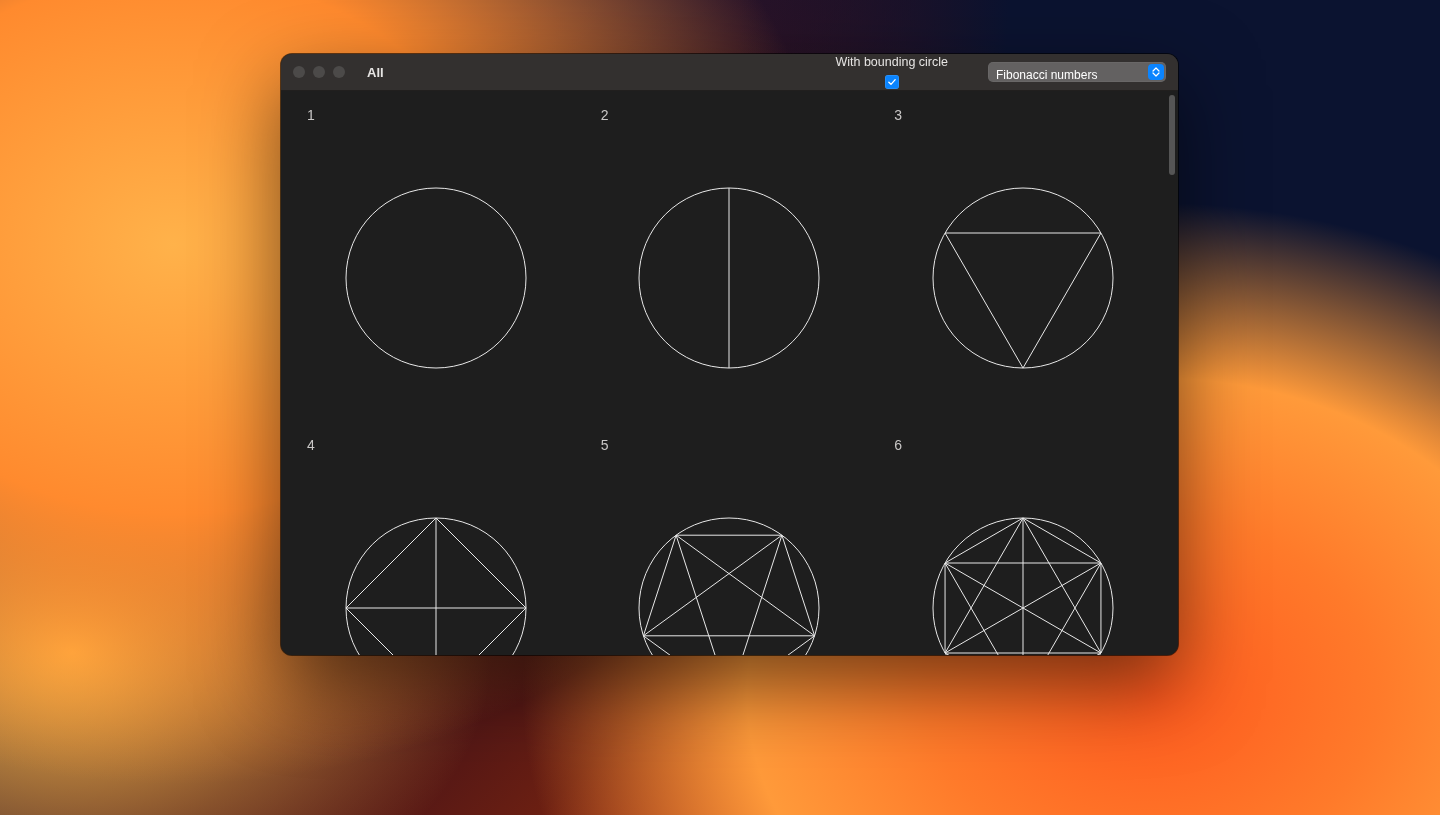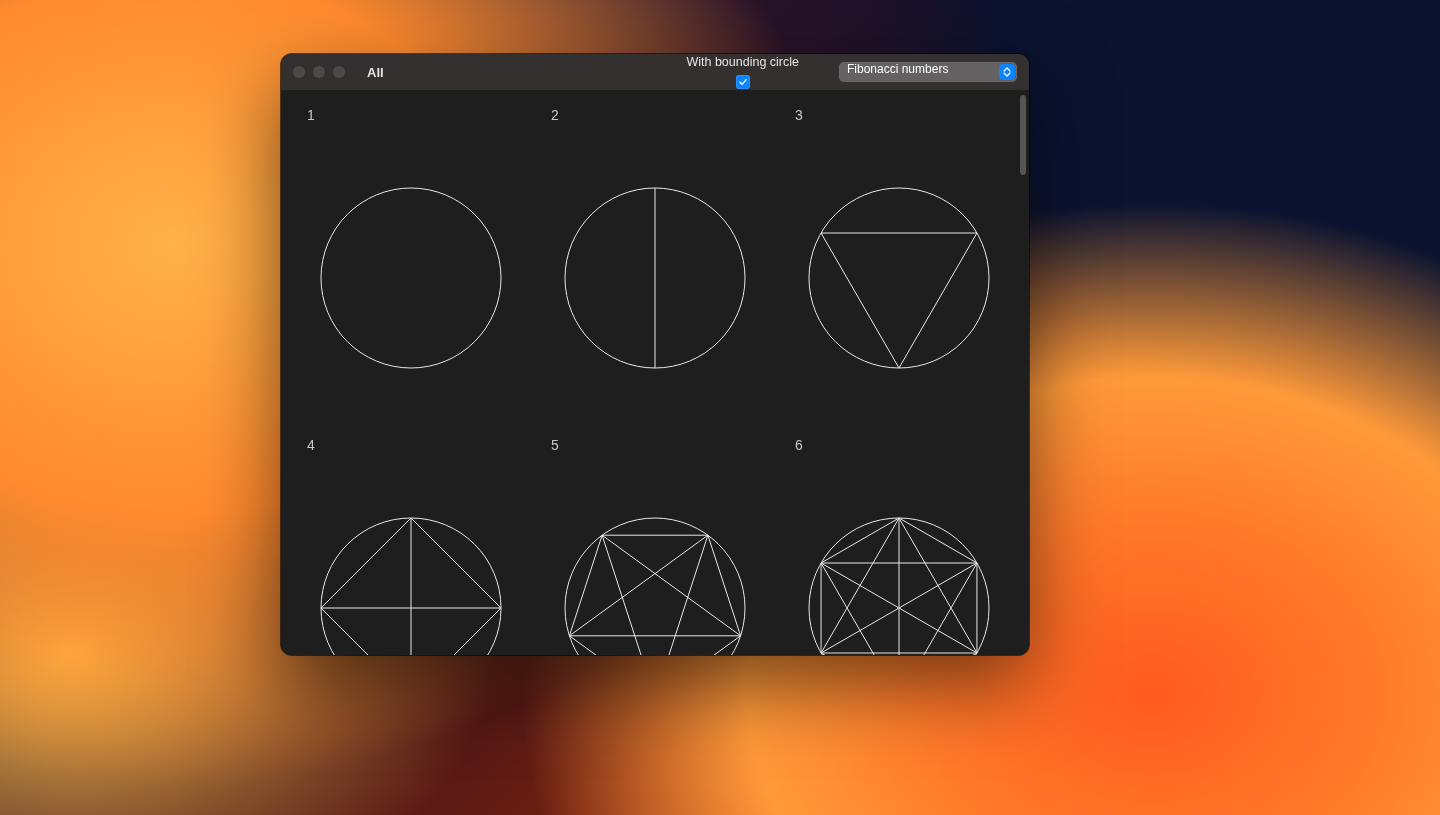--- a/index.html
+++ b/index.html
@@ -7,21 +7,21 @@
   .desktop {
     width: 1440px; height: 815px; position: relative;
     background:
       radial-gradient(ellipse 900px 700px at 80% 85%, #ff5a1f 0%, #ff7a2a 25%, #ff9a3a 45%, rgba(255,154,58,0) 70%),
       radial-gradient(ellipse 1100px 900px at 12% 30%, #ffb24a 0%, #ff8a2e 30%, rgba(255,138,46,0) 60%),
       radial-gradient(ellipse 700px 500px at 5% 80%, #ffb847 0%, rgba(255,184,71,0) 60%),
       radial-gradient(ellipse 900px 900px at 95% 5%, #0b1330 0%, #0b1330 40%, rgba(11,19,48,0) 70%),
       linear-gradient(135deg, #0a1230 0%, #14183a 20%, #3a0f1a 45%, #6b1f12 60%, #e2491a 80%, #ff8a2e 100%);
   }
   .window {
-    position: absolute; left: 281px; top: 54px; width: 748px; height: 601px;
+    position: absolute; left: 281px; top: 54px; width: 897px; height: 601px;
     background: #1e1e1e; border-radius: 11px; overflow: hidden;
     box-shadow: 0 30px 80px rgba(0,0,0,0.55), 0 0 0 1px rgba(0,0,0,0.6);
     display: flex; flex-direction: column;
   }
   .titlebar {
     height: 37px; flex: 0 0 37px; background: #33302f;
     display: flex; align-items: center; padding: 0 12px; gap: 12px;
     border-bottom: 1px solid rgba(0,0,0,0.35);
     position: relative;
   }
@@ -33,21 +33,21 @@
   .checkbox {
     width: 14px; height: 14px; border-radius: 3px; background: #0a84ff;
     display: inline-flex; align-items: center; justify-content: center;
     box-shadow: inset 0 0 0 0.5px rgba(255,255,255,0.2);
   }
   .checkbox svg { width: 10px; height: 10px; display: block; }
   .select {
     margin-left: 28px;
     height: 20px; min-width: 178px;
     background: #636161; border-radius: 5px;
-    display: flex; align-items: flex-start; color: #fff; font-size: 12px;
+    display: flex; align-items: flex-end; color: #fff; font-size: 12px;
     padding: 0 2px 0 8px; position: relative;
     box-shadow: inset 0 0 0 0.5px rgba(255,255,255,0.08);
   }
   .select .cap {
     width: 16px; height: 16px; background: #0a84ff; border-radius: 4px;
     display: flex; flex-direction: column; align-items: center; justify-content: center;
     position: absolute; right: 2px; top: 2px;
   }
   .select .cap svg { display:block; }
   .content {

